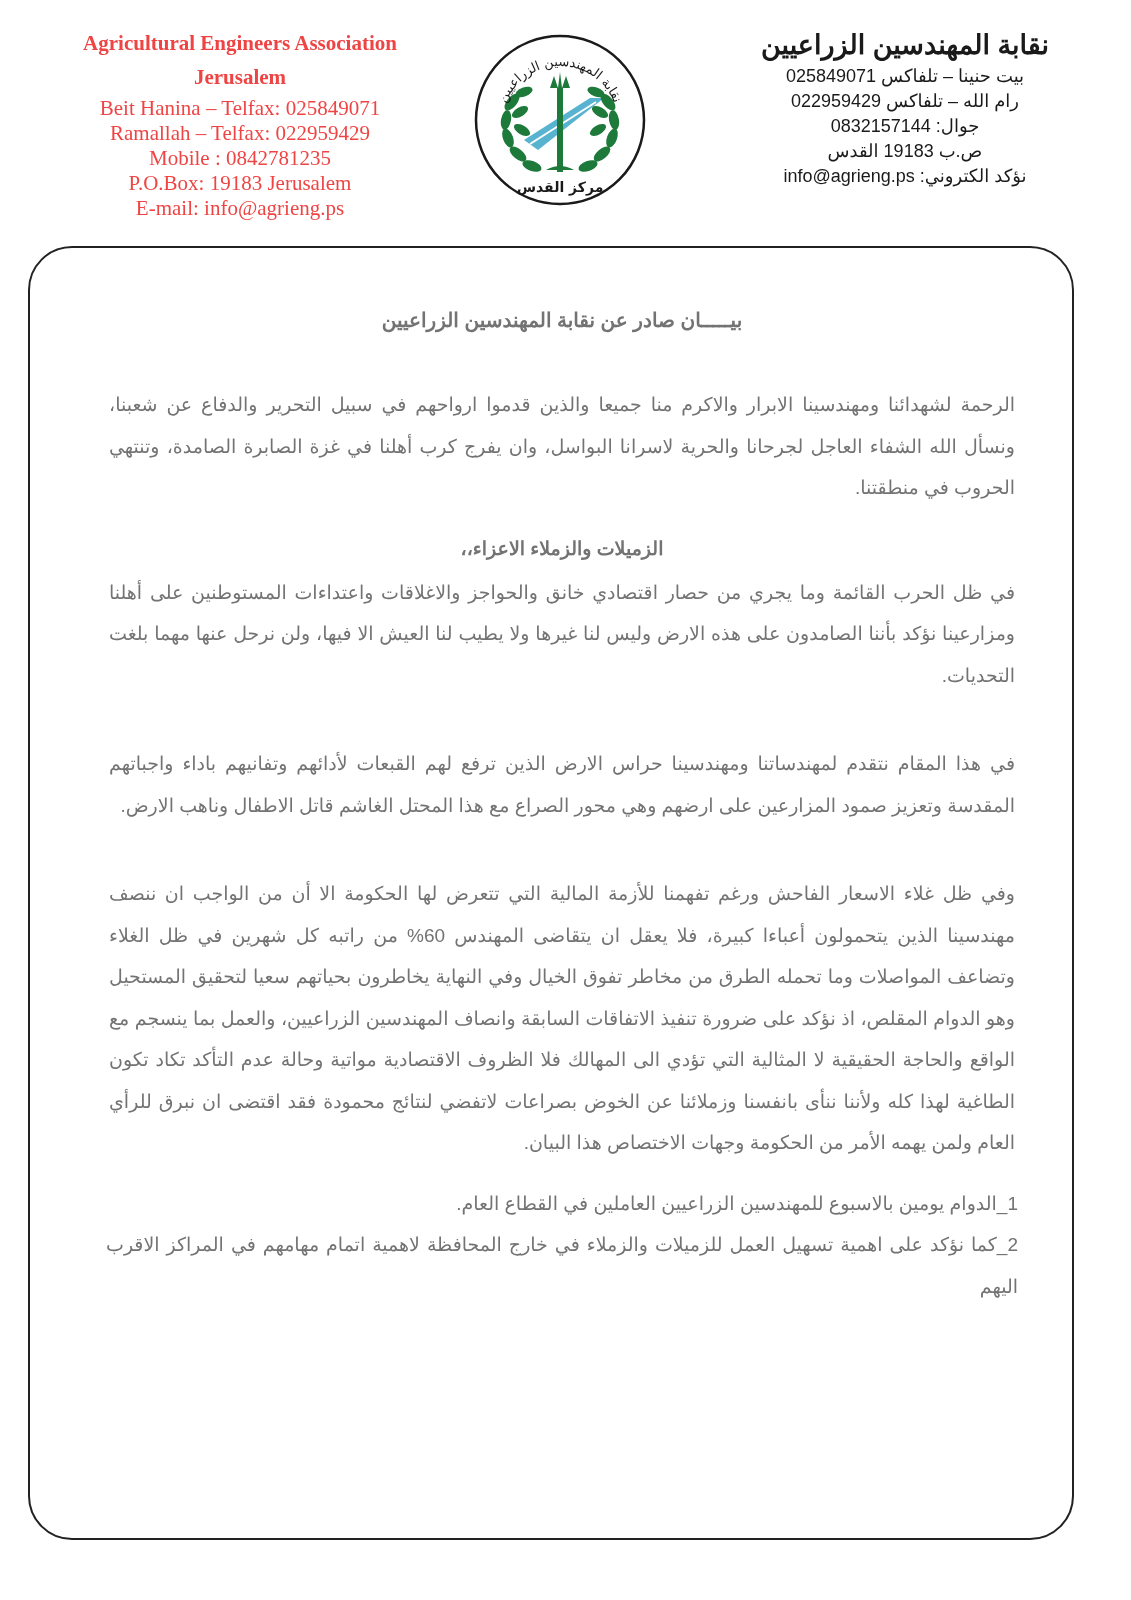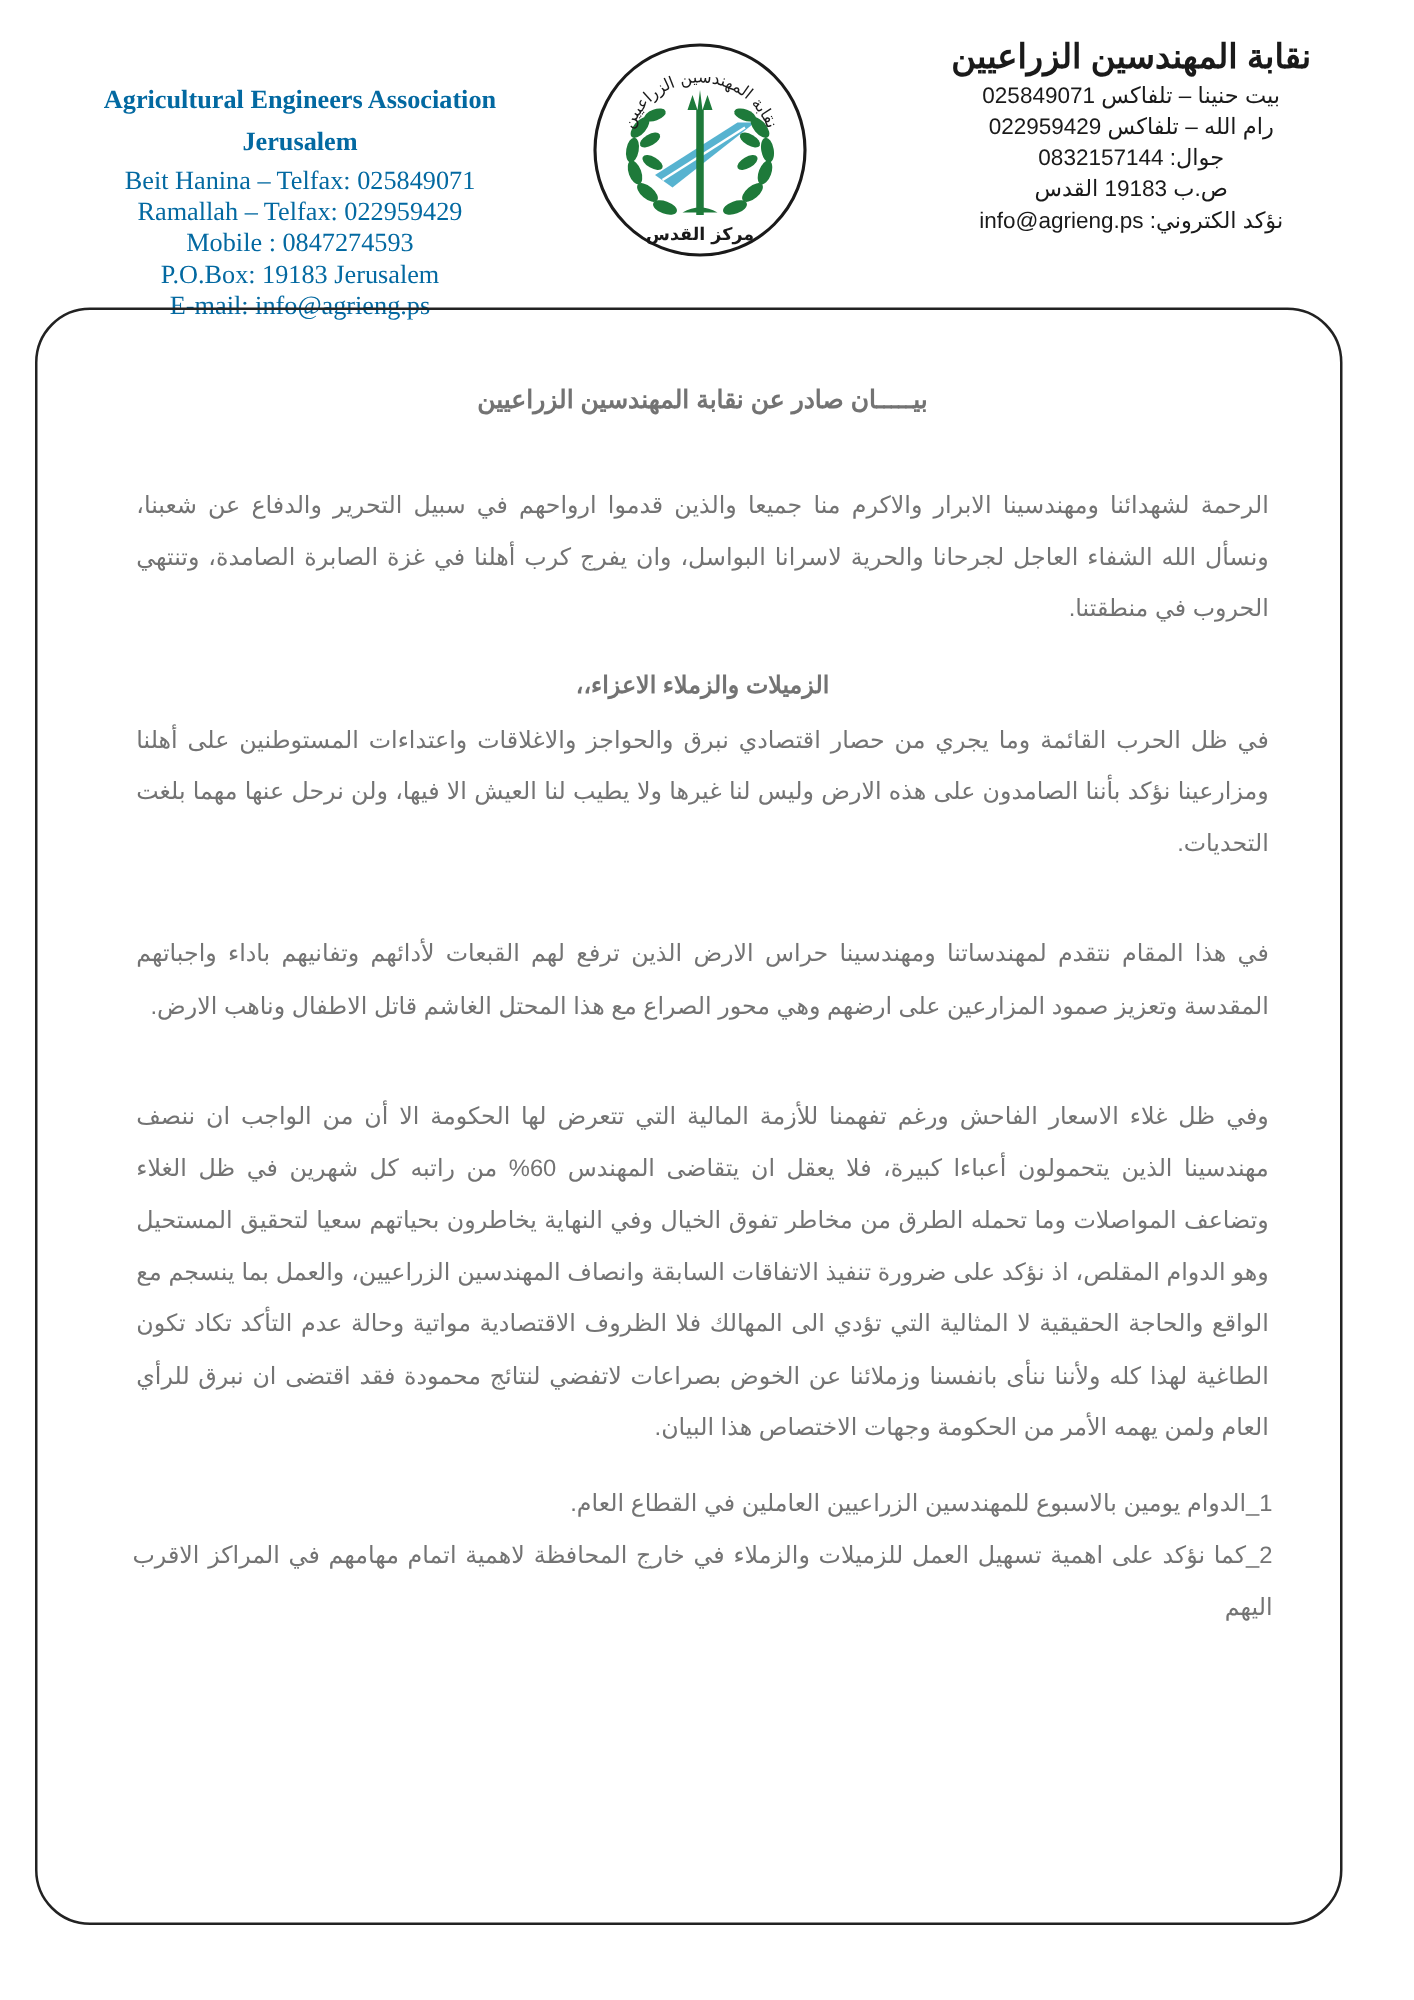--- a/index.html
+++ b/index.html
@@ -17,22 +17,21 @@
     
     .header-en {
       position: absolute;
       left: 60px;
       top: 26px;
       width: 360px;
       text-align: center;
       font-family: "Liberation Serif", serif;
       font-size: 21px;
       line-height: 25px;
-      color: #0369a1;
-      margin-top: 36px;
+      color: #ef4444;
     }
     .header-en .org {
       font-weight: bold;
       font-size: 21px;
       line-height: 34px;
     }
     .header-en .city {
       font-weight: bold;
       font-size: 21px;
       line-height: 34px;
@@ -121,21 +120,21 @@
     }
   </style>
 </head>
 <body>
 
 <div class="header-en">
   <div class="org">Agricultural Engineers Association</div>
   <div class="city">Jerusalem</div>
   <div>Beit Hanina – Telfax: 025849071</div>
   <div>Ramallah – Telfax: 022959429</div>
-  <div>Mobile : 0847274593</div>
+  <div>Mobile : 0842781235</div>
   <div>P.O.Box: 19183 Jerusalem</div>
   <div>E-mail: info@agrieng.ps</div>
 </div>
 
 <div class="logo">
   <svg width="176" height="176" viewBox="0 0 176 176">
     <defs>
       <path id="arcTop" d="M 30 92 A 58 58 0 0 1 146 92"></path>
       <path id="arcBottom" d="M 40 128 A 60 60 0 0 0 136 128"></path>
     </defs>
@@ -188,21 +187,21 @@
 <div class="frame"></div>
 
 <div class="content">
   <h1 class="statement-title">بيـــــان صادر عن نقابة المهندسين الزراعيين</h1>
 
   <p class="para">الرحمة لشهدائنا ومهندسينا الابرار والاكرم منا جميعا والذين قدموا ارواحهم في سبيل التحرير والدفاع عن شعبنا، ونسأل الله الشفاء العاجل لجرحانا والحرية لاسرانا البواسل، وان يفرج كرب أهلنا في غزة الصابرة الصامدة، وتنتهي الحروب في منطقتنا.</p>
 
   <div class="spacer-sm"></div>
   <p class="salutation">الزميلات والزملاء الاعزاء،،</p>
 
-  <p class="para">في ظل الحرب القائمة وما يجري من حصار اقتصادي نبرق والحواجز والاغلاقات واعتداءات المستوطنين على أهلنا ومزارعينا نؤكد بأننا الصامدون على هذه الارض وليس لنا غيرها ولا يطيب لنا العيش الا فيها، ولن نرحل عنها مهما بلغت التحديات.</p>
+  <p class="para">في ظل الحرب القائمة وما يجري من حصار اقتصادي خانق والحواجز والاغلاقات واعتداءات المستوطنين على أهلنا ومزارعينا نؤكد بأننا الصامدون على هذه الارض وليس لنا غيرها ولا يطيب لنا العيش الا فيها، ولن نرحل عنها مهما بلغت التحديات.</p>
 
   <div class="spacer"></div>
   <p class="para">في هذا المقام نتقدم لمهندساتنا ومهندسينا حراس الارض الذين ترفع لهم القبعات لأدائهم وتفانيهم باداء واجباتهم المقدسة وتعزيز صمود المزارعين على ارضهم وهي محور الصراع مع هذا المحتل الغاشم قاتل الاطفال وناهب الارض.</p>
 
   <div class="spacer"></div>
   <p class="para">وفي ظل غلاء الاسعار الفاحش ورغم تفهمنا للأزمة المالية التي تتعرض لها الحكومة الا أن من الواجب ان ننصف مهندسينا الذين يتحمولون أعباءا كبيرة، فلا يعقل ان يتقاضى المهندس 60% من راتبه كل شهرين في ظل الغلاء وتضاعف المواصلات وما تحمله الطرق من مخاطر تفوق الخيال وفي النهاية يخاطرون بحياتهم سعيا لتحقيق المستحيل وهو الدوام المقلص، اذ نؤكد على ضرورة تنفيذ الاتفاقات السابقة وانصاف المهندسين الزراعيين، والعمل بما ينسجم مع الواقع والحاجة الحقيقية لا المثالية التي تؤدي الى المهالك فلا الظروف الاقتصادية مواتية وحالة عدم التأكد تكاد تكون الطاغية لهذا كله ولأننا ننأى بانفسنا وزملائنا عن الخوض بصراعات لاتفضي لنتائج محمودة فقد اقتضى ان نبرق للرأي العام ولمن يهمه الأمر من الحكومة وجهات الاختصاص هذا البيان.</p>
 
   <div class="spacer-sm"></div>
 
   <p class="list-item">1_الدوام يومين بالاسبوع للمهندسين الزراعيين العاملين في القطاع العام.</p>

